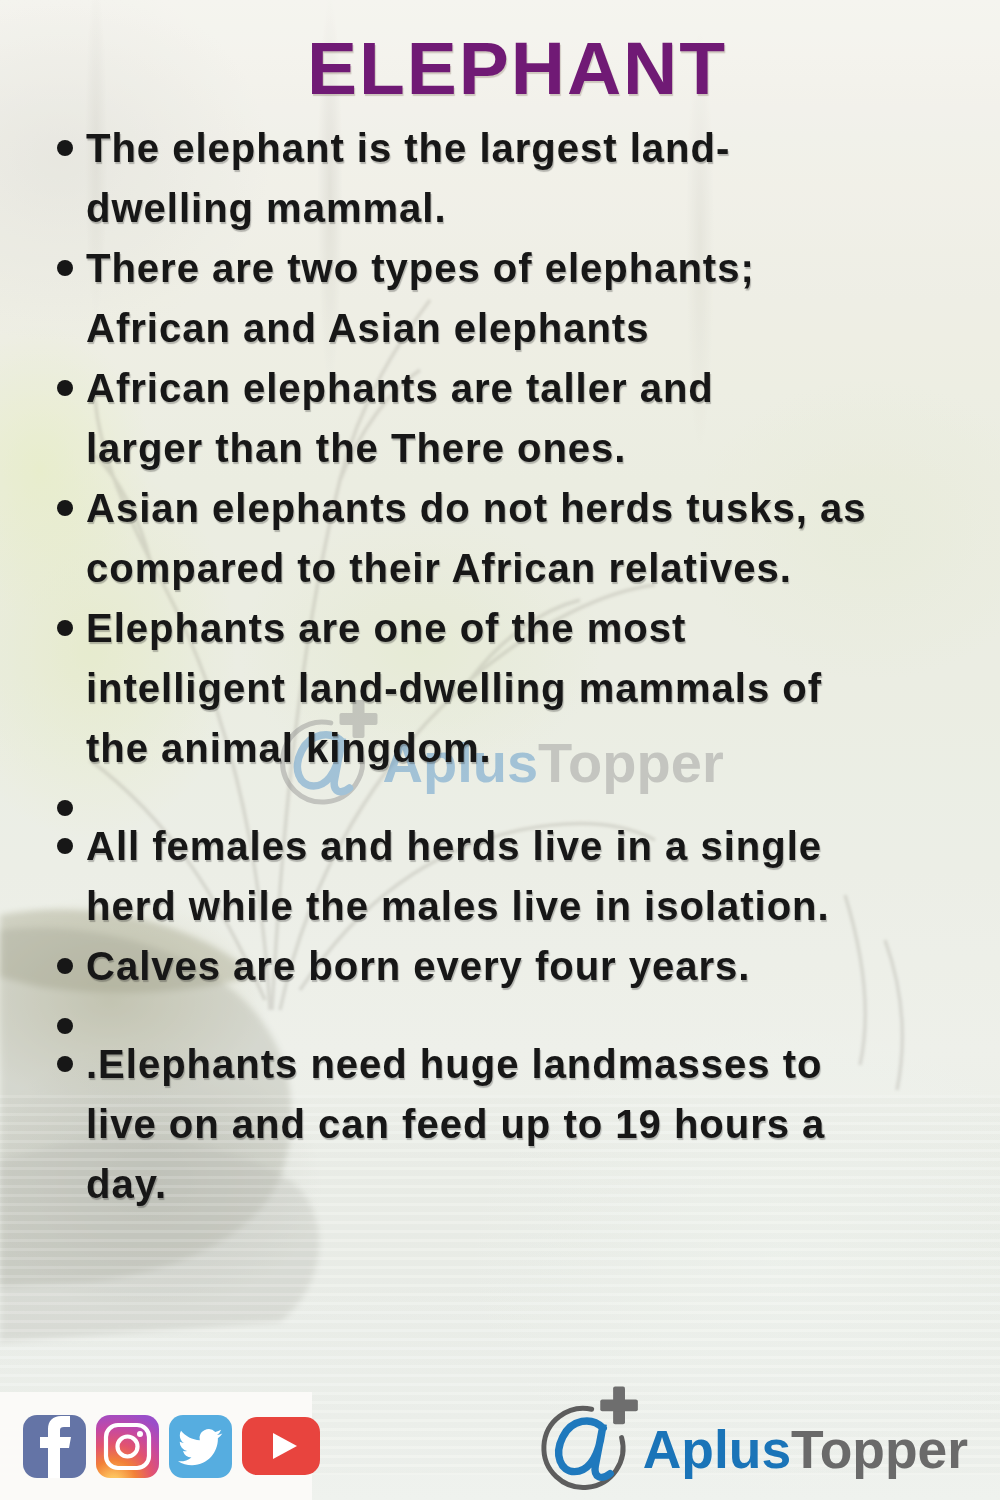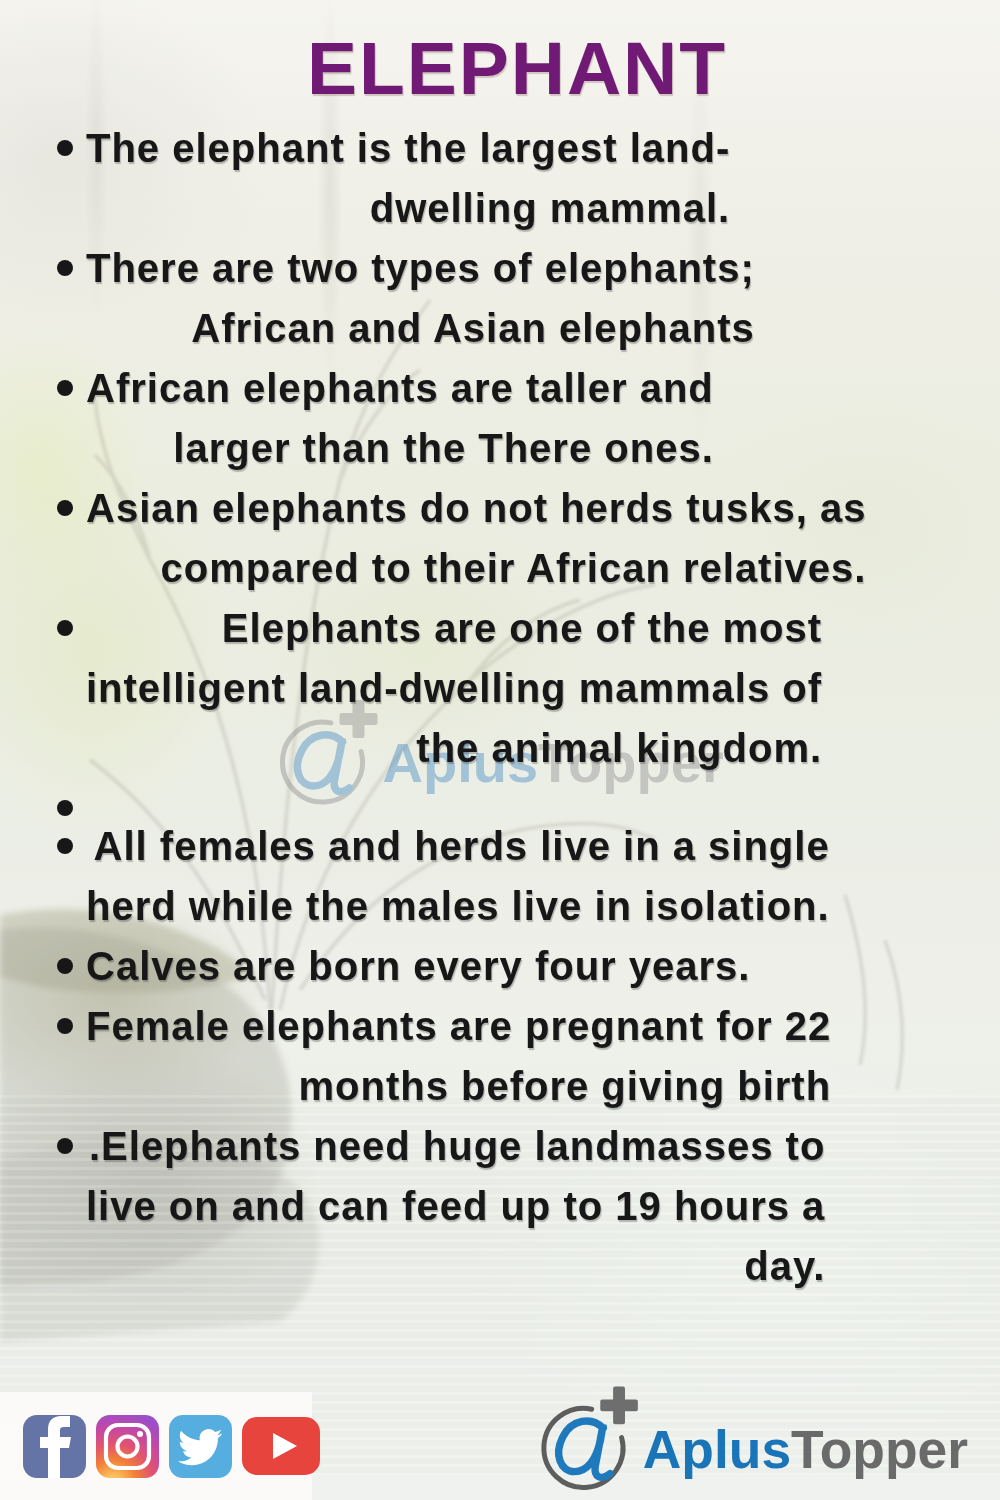--- a/index.html
+++ b/index.html
@@ -44,21 +44,21 @@
   }
   
   .title{
     position:absolute;top:8px;left:0;width:100%;margin:17px;z-index:5;
     text-align:center;color:#701a75;font-size:75px;line-height:86px;
     font-weight:bold;letter-spacing:2px;
     text-shadow:1px 2px 1px rgba(60,30,10,.2);
   }
   .facts{
     position:absolute;top:118px;left:0;margin:0;padding:0 0 0 57px;z-index:5;
-    list-style:none;width:900px;text-align:right;
+    list-style:none;width:900px;
   }
   .facts li{display:flex;align-items:flex-start;}
   .dot{
     flex:none;width:16px;height:16px;border-radius:50%;
     background:#171717;margin:22px 13px 0 0;
   }
   .fact-text{
     white-space:pre-line;color:#171717;font-size:40px;line-height:60px;
     font-weight:bold;letter-spacing:1px;
     text-shadow:1px 2px 1px rgba(30,30,30,.28);
@@ -159,22 +159,20 @@
         <span class="dot"></span>
         <span class="fact-text">All females and herds live in a single
 herd while the males live in isolation.</span>
       </li>
     <li>
         <span class="dot"></span>
         <span class="fact-text">Calves are born every four years.</span>
       </li>
     <li>
         <span class="dot"></span>
-        <span class="fact-text">Female elephants are pregnant for 22
-months before giving birth</span>
       </li>
     <li>
         <span class="dot"></span>
         <span class="fact-text">.Elephants need huge landmasses to
 live on and can feed up to 19 hours a
 day.</span>
       </li>
   </ul>
 
   <div class="social-panel">

